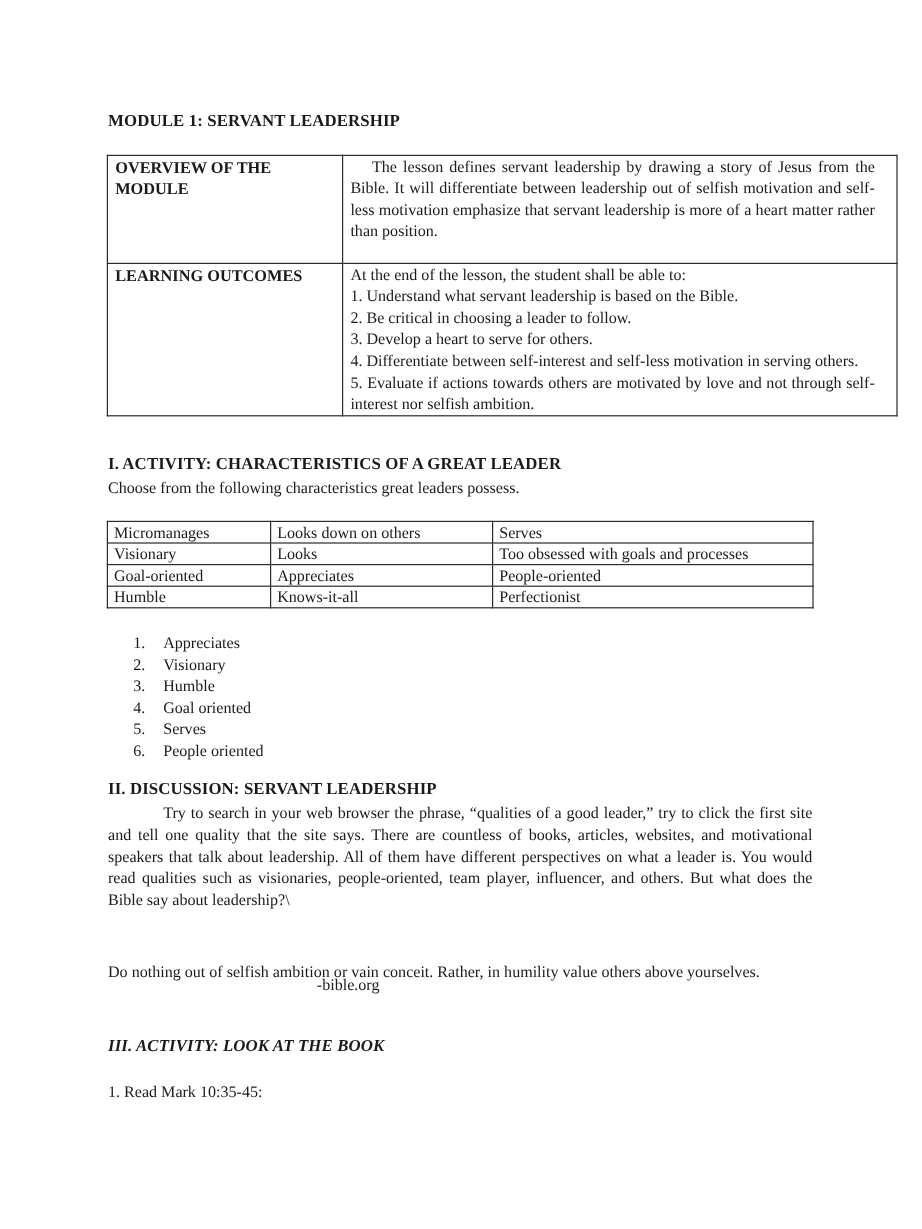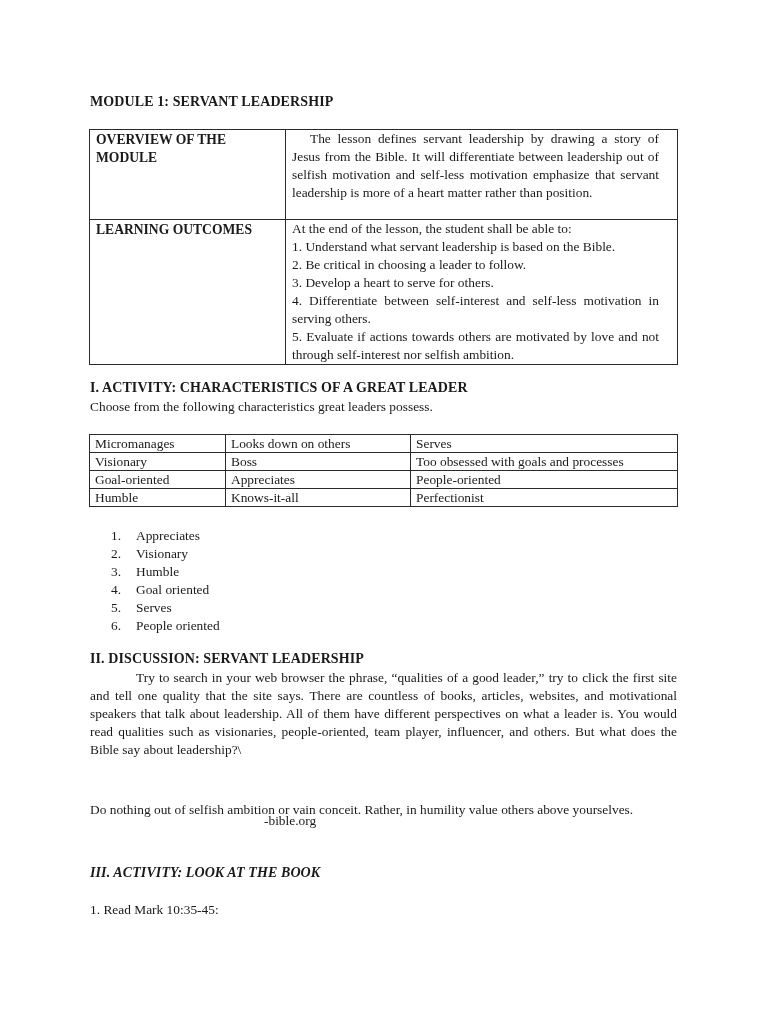--- a/index.html
+++ b/index.html
@@ -2,21 +2,21 @@
 <html><head>
   <meta charset="utf-8">
   <style>
     html, body { margin: 0; padding: 0; background: #ffffff; }
     body { width: 768px; height: 1024px; position: relative; overflow: hidden;
            font-family: "Liberation Serif", "DejaVu Serif", serif; color: #1a1a1a; font-size: 13.4px; }
     .abs { position: absolute; }
     .h { font-weight: bold; font-size: 14px; letter-spacing: 0.1px; }
     table { border-collapse: collapse; position: absolute; }
     td { border: 1px solid #2a2a2a; vertical-align: top; padding: 0 6px; line-height: 18px; }
-    #t1 { left: 89px; top: 129px; width: 589px; }
+    #t1 { left: 89px; top: 129px; width: 659px; }
     #t1 td.lab { width: 183px; font-weight: bold; font-size: 13.6px; padding-top: 1px; }
     #t1 td.txt { text-align: justify; padding-right: 18px; }
     #t1 .indent { text-indent: 18px; }
     #t2 { left: 89px; top: 434px; width: 589px; }
     #t2 td { line-height: 17px; padding: 0 5px; }
     #t2 td.c1 { width: 125px; }
     #t2 td.c2 { width: 174px; }
     ol { position: absolute; left: 111px; top: 527px; margin: 0; padding: 0; list-style: none; }
     ol li { line-height: 18px; }
     ol li .num { display: inline-block; width: 25px; }
@@ -54,21 +54,21 @@
 
 <table id="t2">
   <tbody>
       <tr>
     <td class="c1">Micromanages</td>
     <td class="c2">Looks down on others</td>
     <td>Serves</td>
   </tr>
   <tr>
     <td class="c1">Visionary</td>
-    <td class="c2">Boss</td>
+    <td class="c2">Looks</td>
     <td>Too obsessed with goals and processes</td>
   </tr>
   <tr>
     <td class="c1">Goal-oriented</td>
     <td class="c2">Appreciates</td>
     <td>People-oriented</td>
   </tr>
   <tr>
     <td class="c1">Humble</td>
     <td class="c2">Knows-it-all</td>

